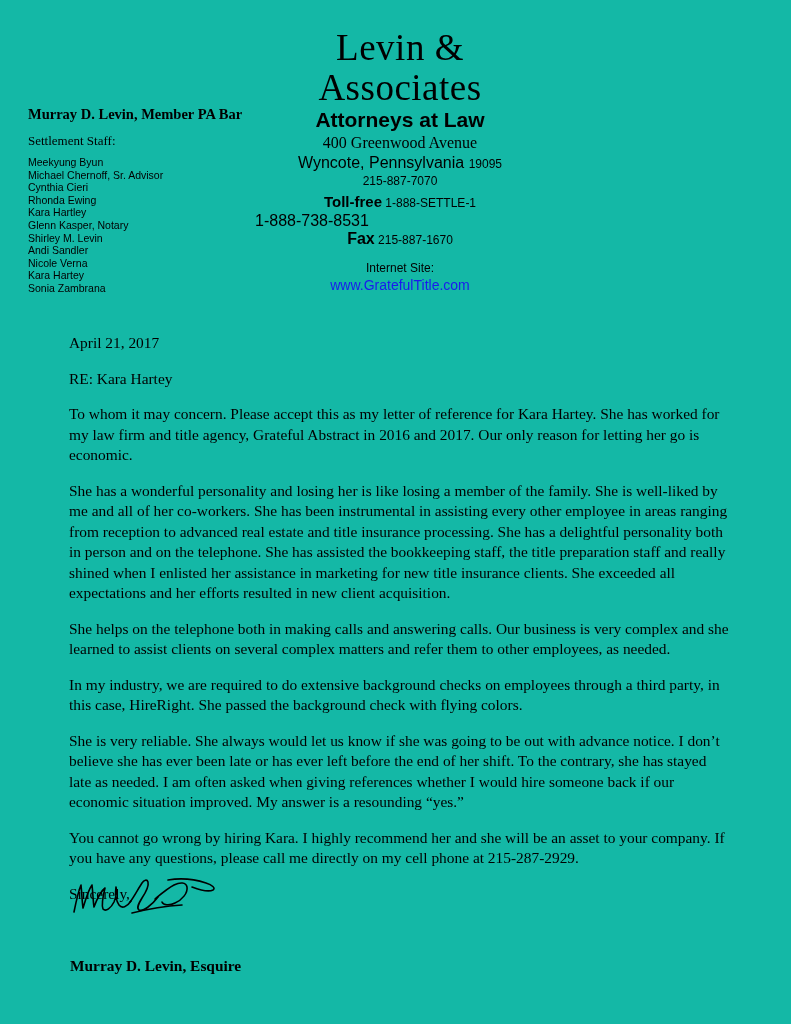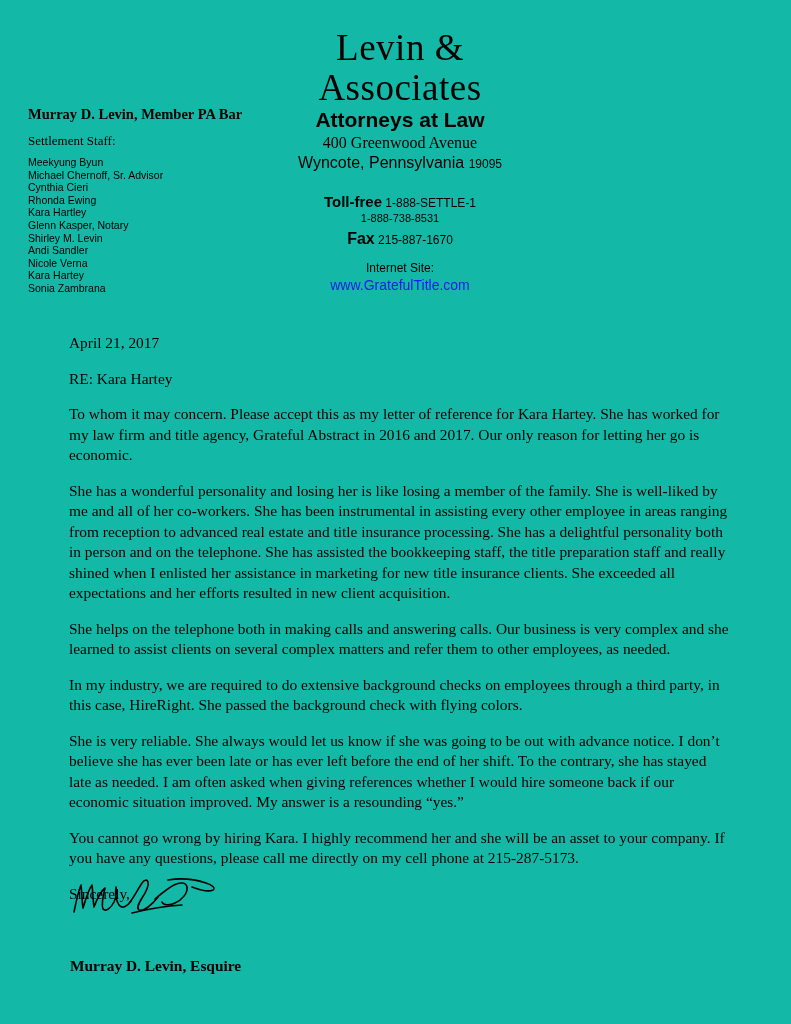--- a/index.html
+++ b/index.html
@@ -92,23 +92,22 @@
   }
   .tollfree b {
     font-size: 15px;
     font-weight: 700;
   }
   .tollfree2 {
     position: absolute;
     top: 194px;
     left: 255px;
     width: 290px;
-    text-align: center;
-    font-family: "Liberation Sans", sans-serif;
-    font-size: 11px;
+    font-family: "Liberation Sans", sans-serif;
+    font-size: 16px;
   }
   .fax {
     position: absolute;
     top: 212px;
     left: 255px;
     width: 290px;
     text-align: center;
     font-family: "Liberation Sans", sans-serif;
     font-size: 12px;
   }
@@ -223,20 +222,21 @@
     <div class="firm-name">
       <div>Levin &amp;</div>
       <div>Associates</div>
     </div>
     <div class="firm-sub">Attorneys at Law</div>
     <div class="addr1">400 Greenwood Avenue</div>
     <div class="addr2">
       <span>Wyncote, Pennsylvania</span>
       <span class="zip">19095</span>
     </div>
+    <div class="phone">215-887-7070</div>
     <div class="tollfree">
       <b>Toll-free</b>
       <span>1-888-SETTLE-1</span>
     </div>
     <div class="tollfree2">1-888-738-8531</div>
     <div class="fax">
       <b>Fax</b>
       <span>215-887-1670</span>
     </div>
     <div class="internet-label">Internet Site:</div>
@@ -260,21 +260,21 @@
   </ul>
 
   <div class="body-block">
     <p class="date-line">April 21, 2017</p>
     <p class="re-line">RE: Kara Hartey</p>
     <p>To whom it may concern.  Please accept this as my letter of reference for Kara Hartey.  She has worked for my law firm and title agency, Grateful Abstract in 2016 and 2017.  Our only reason for letting her go is economic.</p>
     <p>She has a wonderful personality and losing her is like losing a member of the family.  She is well-liked by me and all of her co-workers.  She has been instrumental in assisting every other employee in areas ranging from reception to advanced real estate and title insurance processing.  She has a delightful personality both in person and on the telephone.  She has assisted the bookkeeping staff, the title preparation staff and really shined when I enlisted her assistance in marketing for new title insurance clients.  She exceeded all expectations and her efforts resulted in new client acquisition.</p>
     <p>She helps on the telephone both in making calls and answering calls.  Our business is very complex and she learned to assist clients on several complex matters and refer them to other employees, as needed.</p>
     <p>In my industry, we are required to do extensive background checks on employees through a third party, in this case, HireRight.  She passed the background check with flying colors.</p>
     <p>She is very reliable.  She always would let us know if she was going to be out with advance notice.  I don’t believe she has ever been late or has ever left before the end of her shift.  To the contrary, she has stayed late as needed.  I am often asked when giving references whether I would hire someone back if our economic situation improved.  My answer is a resounding “yes.”</p>
-    <p>You cannot go wrong by hiring Kara.  I highly recommend her and she will be an asset to your company.  If you have any questions, please call me directly on my cell phone at 215-287-5173.</p>
+    <p>You cannot go wrong by hiring Kara.  I highly recommend her and she will be an asset to your company.  If you have any questions, please call me directly on my cell phone at 215-287-2929.</p>
     <p class="sig-word">Sincerely,</p>
   </div>
 
   <svg class="signature-img" viewBox="0 0 160 48" xmlns="http://www.w3.org/2000/svg">
     <g fill="none" stroke="#000000" stroke-width="1.6" stroke-linecap="round" stroke-linejoin="round">
       <path d="M4 40 C6 30, 8 20, 11 13 C12 22, 12 30, 13 36 C16 26, 19 17, 22 13 C23 21, 23 29, 24 35 C27 27, 31 19, 35 16 C33 24, 31 32, 33 37 C36 40, 41 36, 44 30 C46 25, 47 19, 46 15 C45 21, 46 29, 49 33 C52 37, 57 35, 61 29"></path>
       <path d="M60 30 C64 25, 68 17, 72 11 C74 8, 77 7, 78 10 C79 14, 76 20, 72 26 C69 31, 66 36, 69 38 C73 40, 82 33, 88 25"></path>
       <path d="M85 27 C91 22, 98 16, 104 13 C110 10, 116 10, 117 15 C118 21, 112 28, 105 31 C99 34, 93 33, 92 30"></path>
       <path d="M98 8 C110 6, 124 7, 136 11 C142 13, 146 16, 143 18 C139 20, 130 18, 122 15"></path>
       <path d="M62 41 C78 37, 96 34, 112 33"></path>

